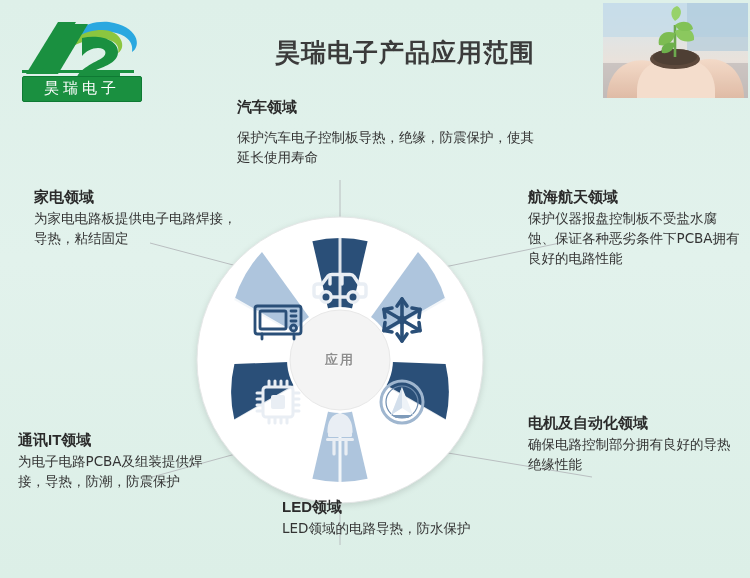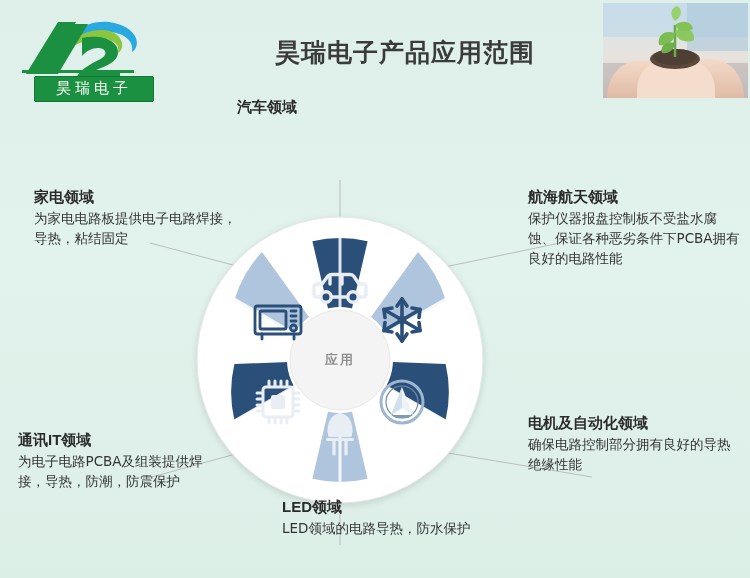--- a/index.html
+++ b/index.html
@@ -8,21 +8,21 @@
     background:#dff1ea;
     font-family:"Liberation Sans","DejaVu Sans",sans-serif;
     position:relative;
   }
   #page{position:absolute;inset:0;background:linear-gradient(180deg,#def0e9 0%,#e2f2ec 45%,#dcefe7 100%);}
 
   
   .logo{position:absolute;left:14px;top:10px;width:135px;height:92px;}
   .logo svg{display:block;}
   .logo-word{
-    position:absolute;left:20px;top:66px;width:118px;height:24px;
+    position:absolute;left:8px;top:66px;width:118px;height:24px;
     background:#1a9040;border:1px solid #0e7a33;border-radius:2px;
     color:#ffffff;font-size:15px;line-height:22px;text-align:center;
     letter-spacing:4px;font-family:Liberation Serif, serif;
   }
 
   
   .title{
     position:absolute;left:205px;top:40px;width:330px;
     font-size:25px;line-height:30px;color:#3b3b3b;font-weight:bold;
     letter-spacing:1px;
@@ -216,20 +216,21 @@
         <path d="M13 -9 L18 -9 M13 -4 L18 -4 M13 1 L18 1"></path>
         <circle cx="15.5" cy="8" r="3"></circle>
         <path d="M-16 14 L-16 19 M16 14 L16 19"></path>
       </g>
     </svg>
     <div class="hub-label">应用</div>
   </div>
 
   <div class="callout c-auto">
     <p class="h">汽车领域</p>
+    <p class="b">保护汽车电子控制板导热，绝缘，防震保护，使其延长使用寿命</p>
   </div>
 
   <div class="callout c-home">
     <p class="h">家电领域</p>
     <p class="b">为家电电路板提供电子电路焊接，导热，粘结固定</p>
   </div>
 
   <div class="callout c-marine">
     <p class="h">航海航天领域</p>
     <p class="b">保护仪器报盘控制板不受盐水腐蚀、保证各种恶劣条件下PCBA拥有良好的电路性能</p>

